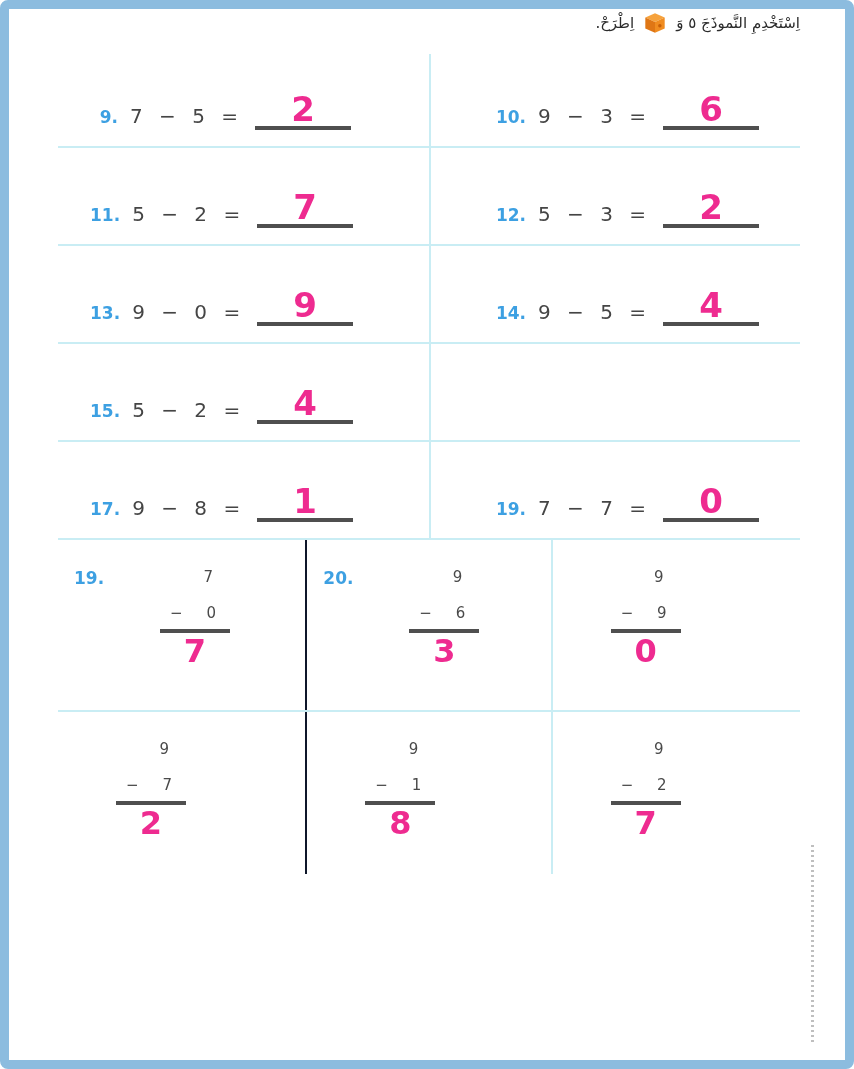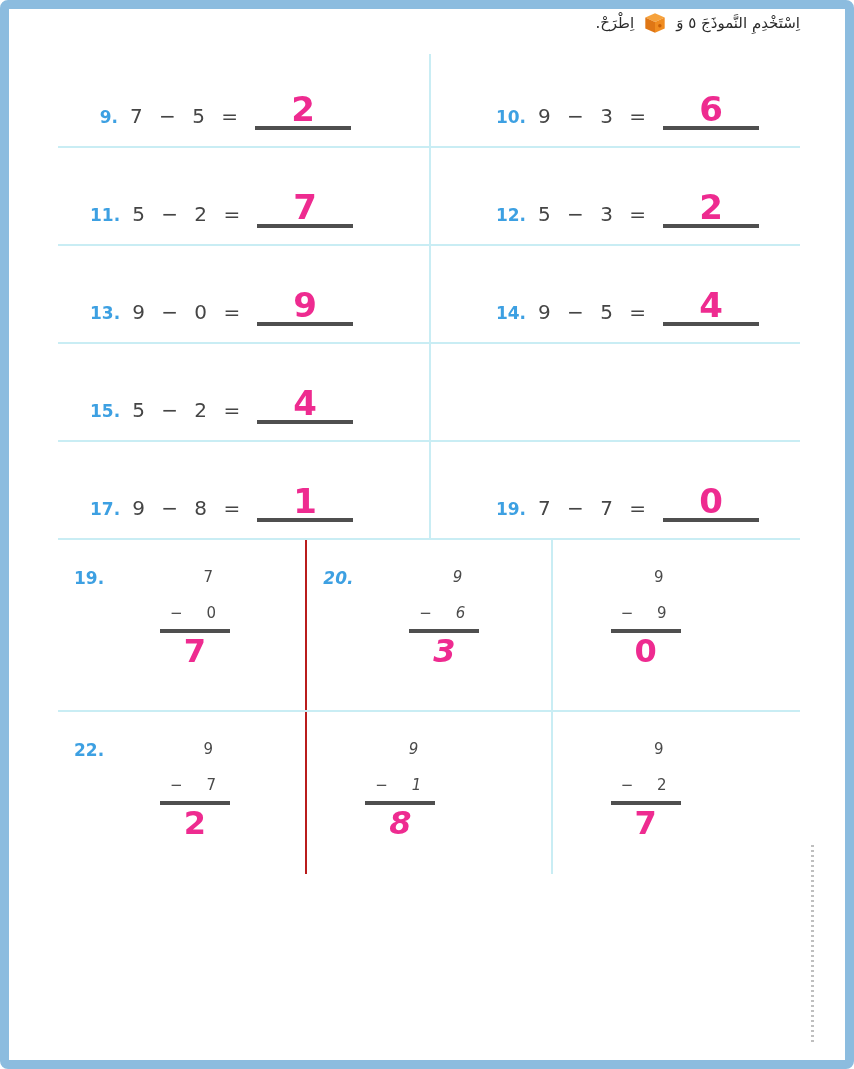--- a/index.html
+++ b/index.html
@@ -67,21 +67,21 @@
     border-bottom: 4px solid #4f4f4f;
     line-height: 0.95; padding-bottom: 1px;
   }
   .hp-ans { font-size: 34px; font-weight: bold; color: #ee2b90; }
   
   .secB { position: relative; }
   .secB-row { display: grid; grid-template-columns: 1fr 1fr 1fr; }
   .secB-row1 { height: 172px; border-bottom: 2px solid #c9edf4; }
   .secB-row2 { height: 162px; }
   .vp { display: flex; padding: 28px 0 0 16px; }
-  .vp-mid { border-left: 2px solid #b91c1c; border-right: 2px solid #c9edf4; font-style: italic; }
+  .vp-mid { border-left: 2px solid #0f172a; border-right: 2px solid #c9edf4; }
   .vp-num { color: #3da0e2; font-weight: bold; font-size: 17px; width: 44px; }
   .vstack { margin-left: 42px; width: 70px; }
   .vtop {
     text-align: right; padding-right: 17px;
     font-size: 15px; color: #4a4a4a; margin-bottom: 18px;
   }
   .vrow {
     display: flex; justify-content: space-between;
     padding: 0 14px 0 10px;
     font-size: 15px; color: #4a4a4a; margin-bottom: 7px;
@@ -219,21 +219,20 @@
             <span>9</span>
           </div>
           <div class="vline"></div>
           <div class="vans">0</div>
         </div>
       </div>
     </div>
 
     <div class="secB-row secB-row2">
       <div class="vp">
-        <span class="vp-num">22.</span>
         <div class="vstack">
           <div class="vtop">9</div>
           <div class="vrow">
             <span>−</span>
             <span>7</span>
           </div>
           <div class="vline"></div>
           <div class="vans">2</div>
         </div>
       </div>

